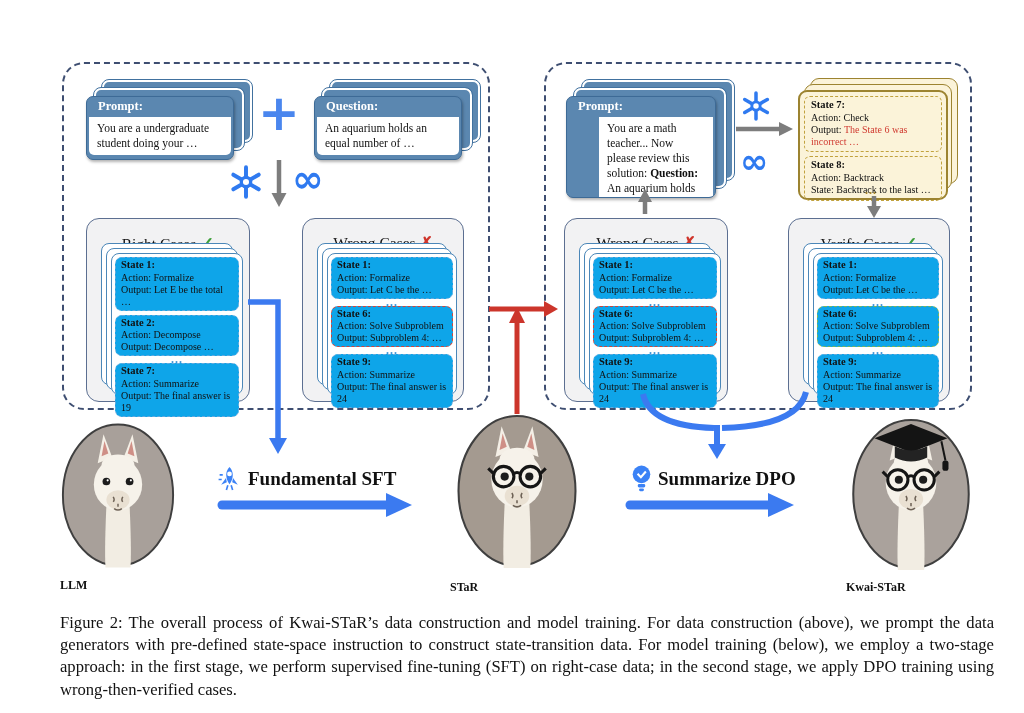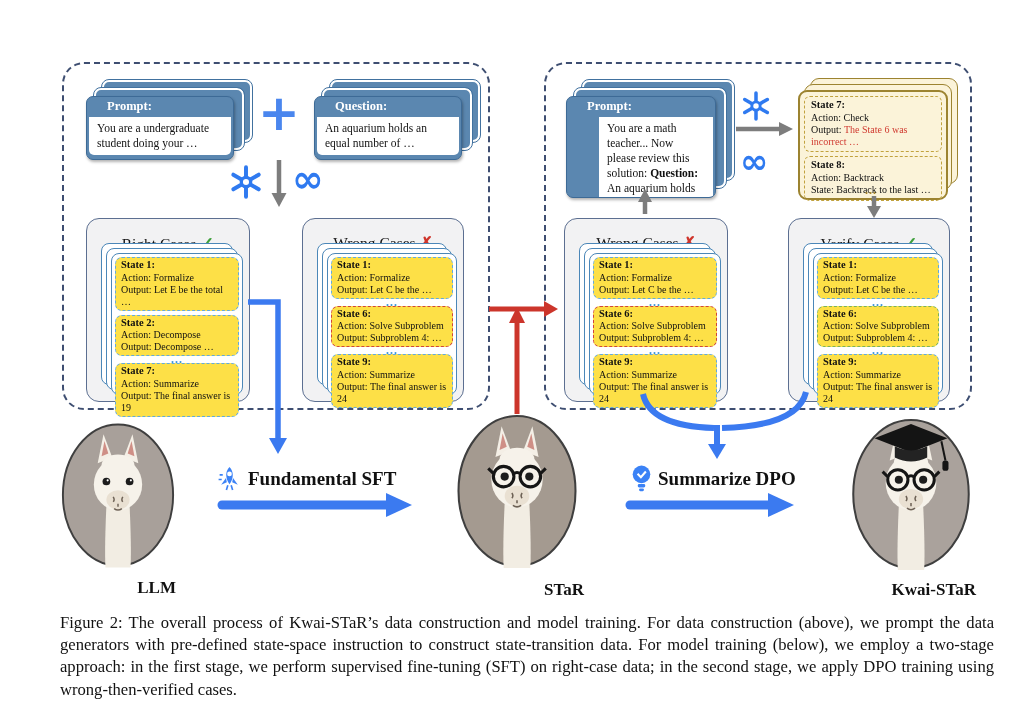--- a/index.html
+++ b/index.html
@@ -4,49 +4,49 @@
 <style>
   html,body{margin:0;padding:0;background:#fff;}
   #fig{position:relative;width:1024px;height:713px;background:#ffffff;font-family:"Liberation Serif",serif;color:#111;overflow:hidden;}
   .abs{position:absolute;}
   
   .panel{position:absolute;border:2.5px dashed #3e4e71;border-radius:22px;background:transparent;}
   
   .stack{position:absolute;}
   .slayer{position:absolute;background:#5b87b0;border:2px solid #ffffff;outline:1.5px solid #41719f;border-radius:7px;}
   .pcard{position:absolute;background:#5b87b0;border:1.5px solid #3d6a96;border-radius:7px;overflow:hidden;box-shadow:1px 2px 3px rgba(0,0,0,.3);}
-  .pcard .hd{color:#fff;font-weight:bold;font-size:12.5px;padding:2px 20px 3px;}
+  .pcard .hd{color:#fff;font-weight:bold;font-size:12.5px;padding:2px 11px 3px;}
   .pcard .bd{background:#fff;font-size:11.5px;line-height:1.3;padding:4px 8px;margin:0 2px 2px;border-radius:0 0 5px 5px;}
   
   .casebox{position:absolute;background:#f2f2f3;border:1.6px solid #5c6f91;border-radius:13px;}
   .casebox .ttl{text-align:center;font-size:15.5px;padding-top:2px;white-space:nowrap;margin-top:12px;}
   .ck{color:#3fa03c;font-weight:bold;font-size:17px;}
   .cx{color:#cf352b;font-weight:bold;font-size:16px;}
   .innerstack{position:absolute;left:14px;top:24px;right:6px;bottom:6px;}
   .ilayer{position:absolute;background:#fff;border:1.5px solid #4b87b8;border-radius:8px;}
   .ilayer.b0{left:0;top:0;right:10px;bottom:10px;}
   .ilayer.b1{left:5px;top:5px;right:5px;bottom:5px;}
   .icard{position:absolute;left:10px;top:10px;right:0;bottom:0;background:#fff;border:1.5px solid #4b87b8;border-radius:8px;padding:3px;}
-  .state{border:1.6px dashed #64aadd;border-radius:7px;padding:1px 5px 2px;font-size:10px;line-height:1.2;background:#fde047;}
+  .state{border:1.6px dashed #64aadd;border-radius:7px;padding:1px 5px 2px;font-size:10px;line-height:1.2;background:#0ea5e9;}
   .state .st{font-weight:bold;font-size:10.5px;}
   .state.red{border-color:#d0453c;}
   .state.green{border-color:#7cb35b;}
   .dots{text-align:center;color:#3f96d8;font-weight:bold;font-size:12px;line-height:7px;height:7px;letter-spacing:1px;}
   .gap{height:4px;}
   
   .tlayer{position:absolute;background:#fbf3d9;border:1.5px solid #9c8330;border-radius:9px;}
   .tcard{position:absolute;background:#fbf3d9;border:2px solid #9c8330;border-radius:9px;padding:4px;}
   .tstate{border:1.7px dashed #c1a23e;border-radius:6px;padding:2px 6px 3px;font-size:10px;line-height:1.22;}
   .tstate .st{font-weight:bold;font-size:10.5px;}
   .tdots{text-align:center;color:#a8862c;font-weight:bold;font-size:12px;line-height:8px;height:8px;letter-spacing:1px;}
   .red-t{color:#d03a30;}
   .plus{font-family:"DejaVu Sans",sans-serif;font-weight:bold;color:#4a86ee;font-size:50px;line-height:1;}
   .meta{font-family:"DejaVu Sans",sans-serif;font-weight:bold;color:#2f7af0;font-size:38px;line-height:1;}
   .stage-label{font-size:19px;font-weight:bold;white-space:nowrap;}
-  .model-label{position:absolute;text-align:right;font-size:17px;font-weight:bold;}
+  .model-label{position:absolute;text-align:left;font-size:12px;font-weight:bold;}
   .oval{position:absolute;}
   #caption{position:absolute;left:60px;top:612px;width:934px;font-size:16.6px;line-height:1.34;text-align:justify;}
   #arrows{position:absolute;left:0;top:0;z-index:5;pointer-events:none;}
 </style>
 </head>
 <body>
 
 <div id="fig">
 
   <div class="panel" style="left:62px;top:62px;width:424px;height:344px;"></div>

